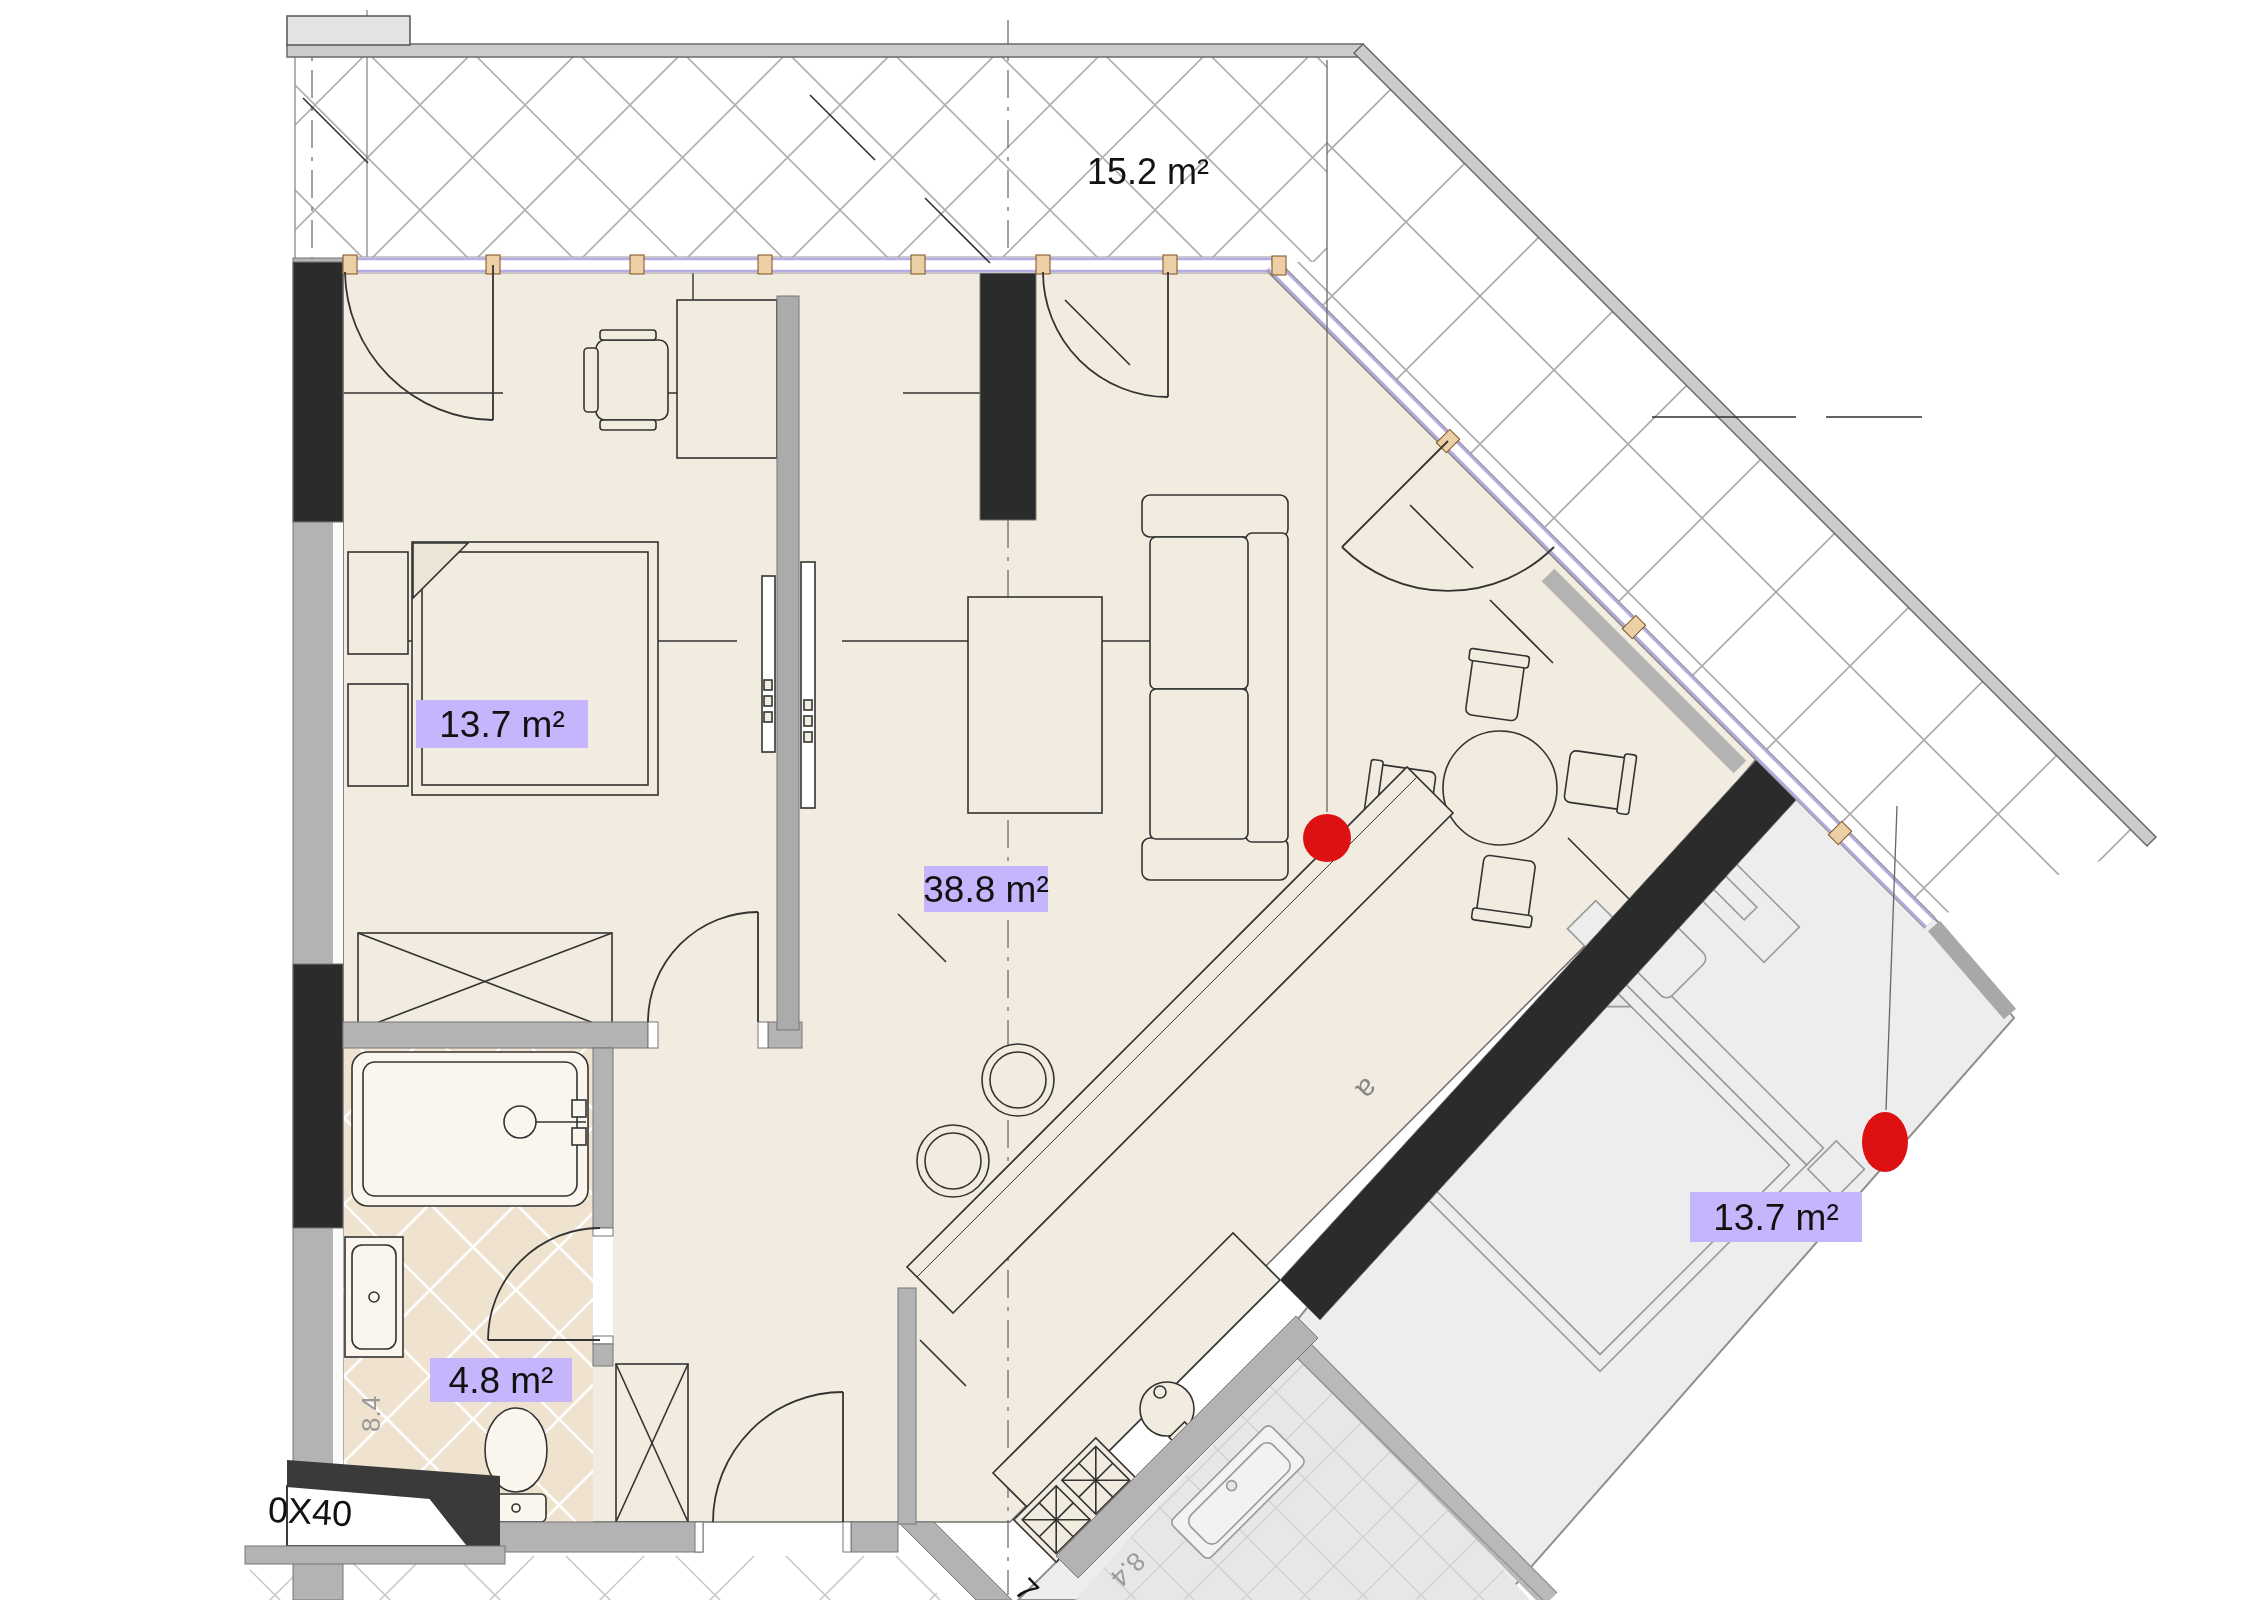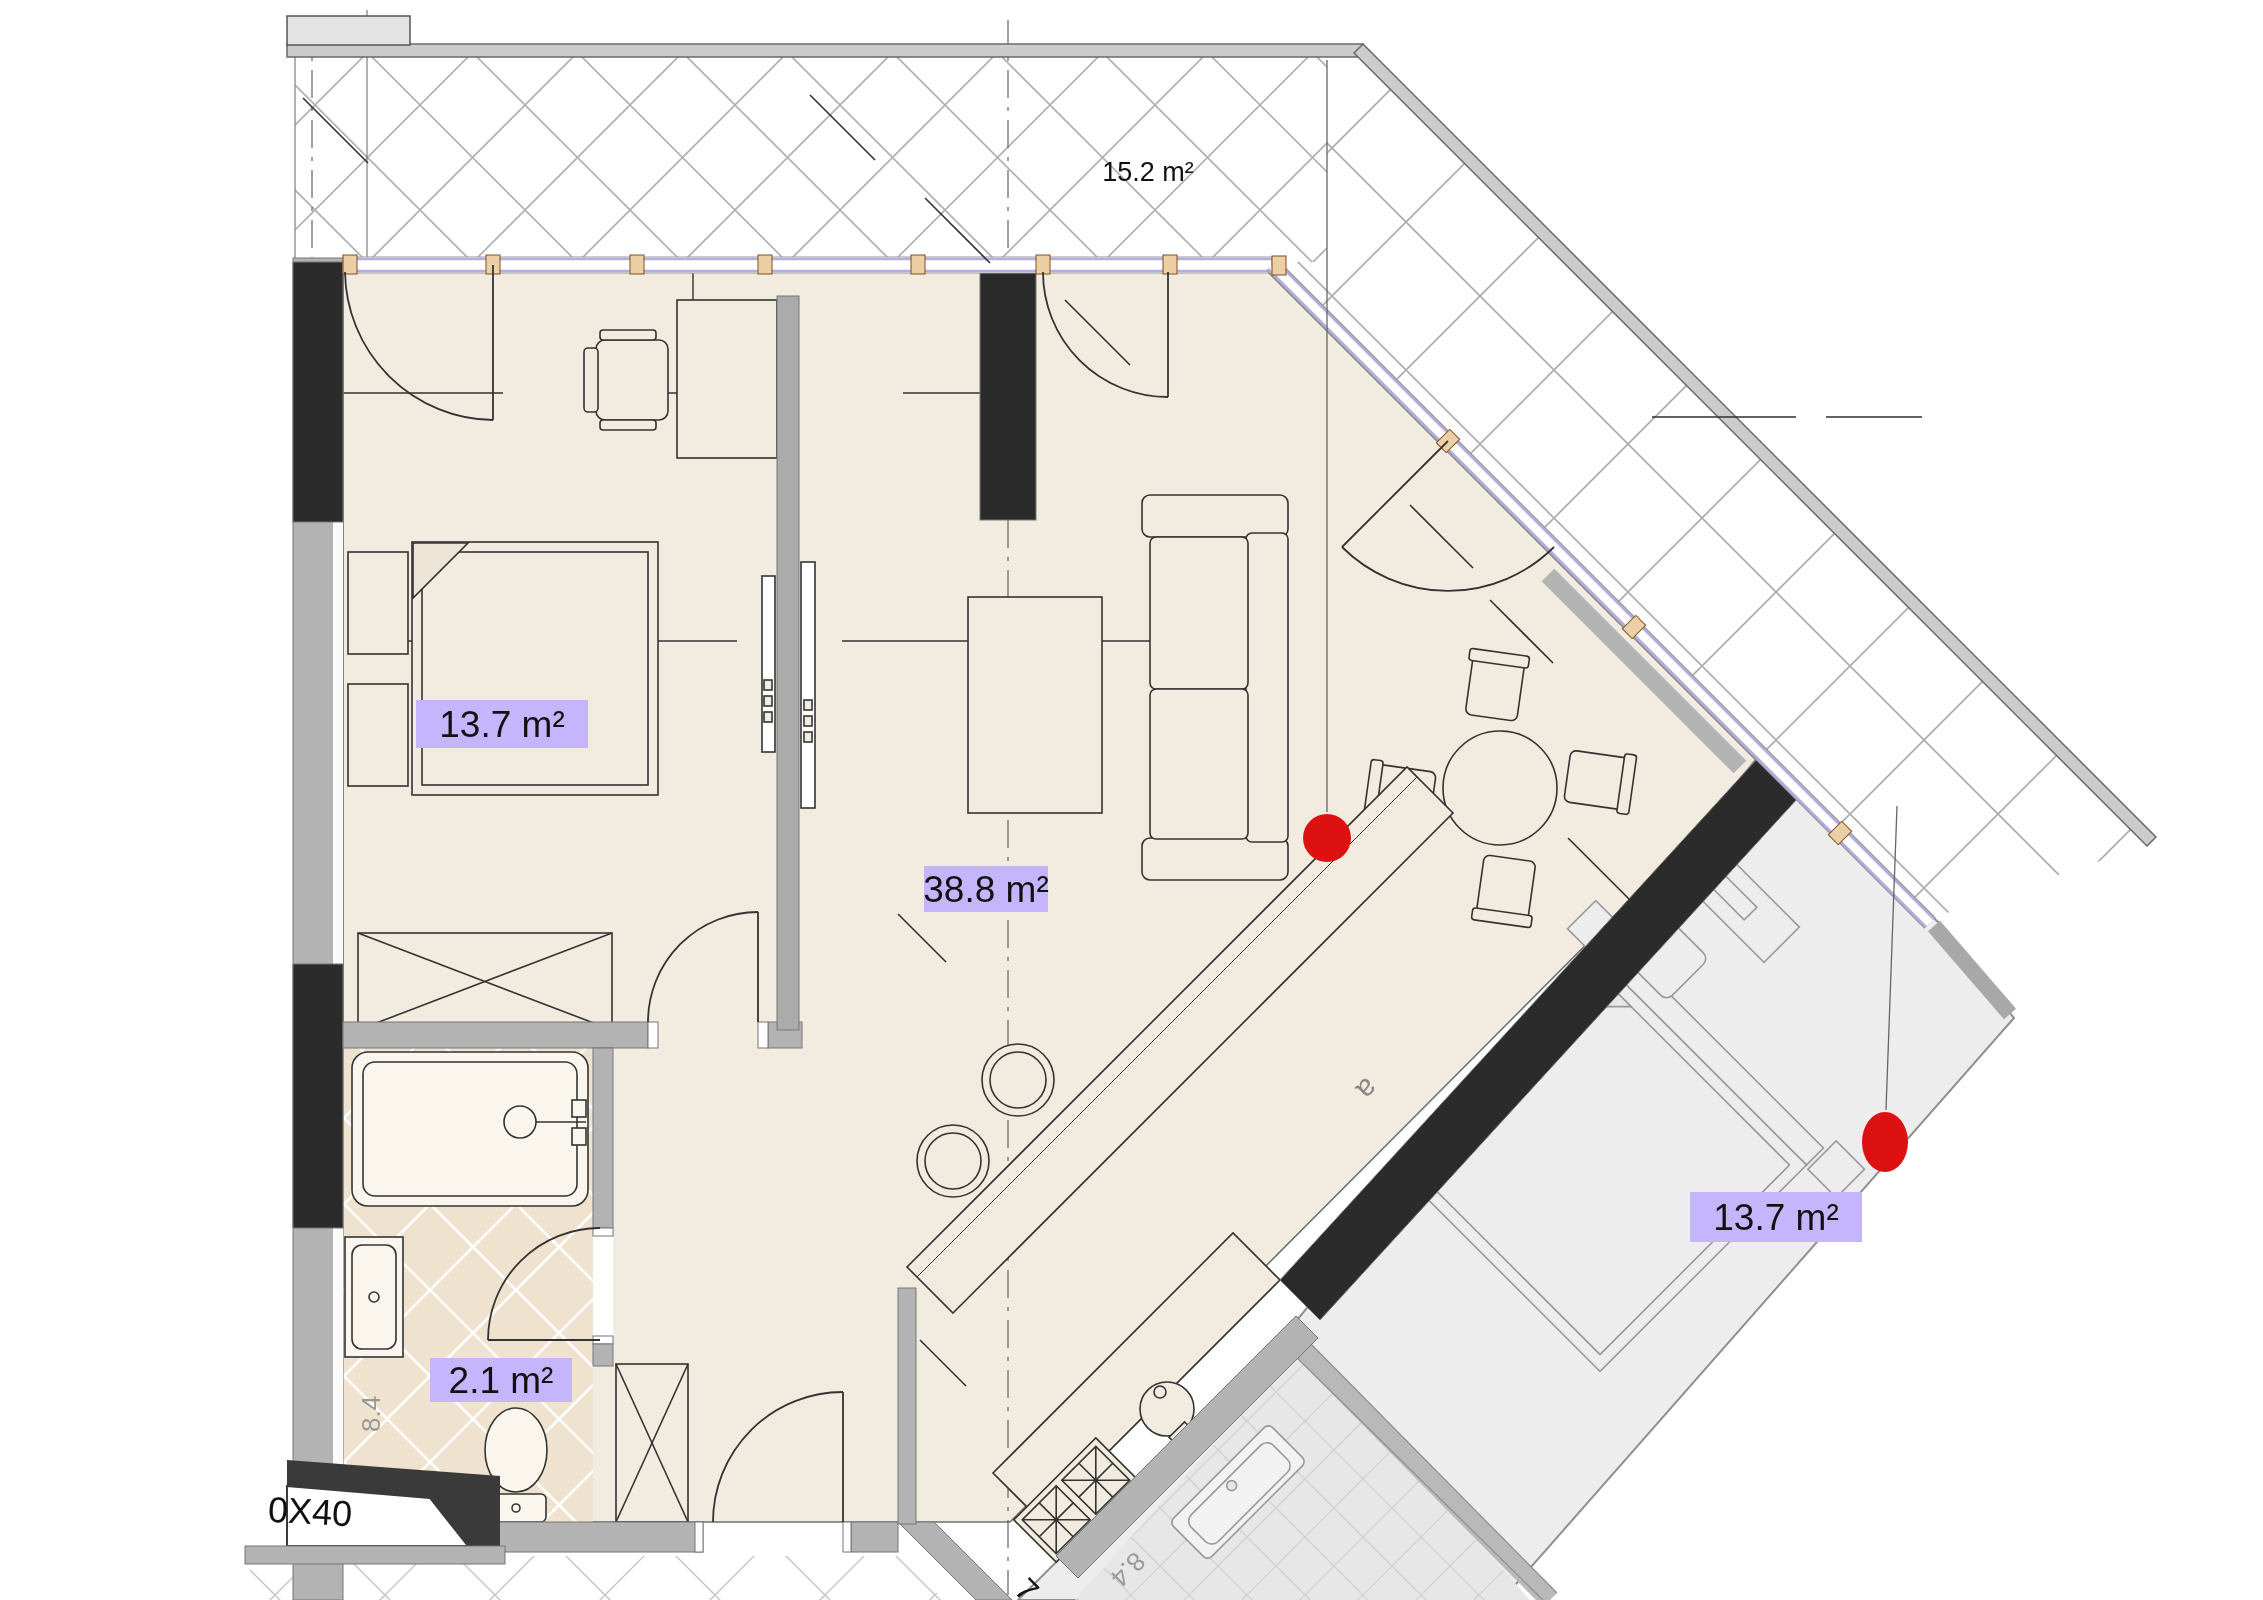--- a/index.html
+++ b/index.html
@@ -312,24 +312,24 @@
   <g>
     <polygon points="287,1460 500,1476 500,1546 287,1546" fill="#3a3a3a"></polygon>
     <polygon points="287,1486 430,1498 468,1546 287,1546" fill="#ffffff" stroke="#3a3a3a" stroke-width="2"></polygon>
     <rect x="245" y="1546" width="260" height="18" fill="#b3b3b3" stroke="#777" stroke-width="1"></rect>
   </g>
 
   <circle cx="1327" cy="838" r="24" fill="#dd1111"></circle>
   <ellipse cx="1885" cy="1142" rx="23" ry="30" fill="#dd1111"></ellipse>
 </svg>
 
-  <div class="lbl plain" style="left:1063px;top:148px;width:170px;height:48px;font-size:27px;">15.2 m²</div>
+  <div class="lbl plain" style="left:1063px;top:148px;width:170px;height:48px;font-size:36px;">15.2 m²</div>
   <div class="lbl" style="left:416px;top:700px;width:172px;height:48px;font-size:37px;">13.7 m²</div>
   <div class="lbl" style="left:924px;top:866px;width:124px;height:46px;font-size:37px;">38.8 m²</div>
-  <div class="lbl" style="left:430px;top:1358px;width:142px;height:44px;font-size:37px;">2.1 m²</div>
+  <div class="lbl" style="left:430px;top:1358px;width:142px;height:44px;font-size:37px;">4.8 m²</div>
   <div class="lbl" style="left:1690px;top:1192px;width:172px;height:50px;font-size:37px;">13.7 m²</div>
 
   <div class="lbl plain" style="left:268px;top:1494px;font-size:36px;transform:rotate(3deg);">0X40</div>
   <div class="lbl rot" style="left:358px;top:1432px;font-size:26px;transform:rotate(-90deg);">8.4</div>
   <div class="lbl rot" style="left:1150px;top:1566px;font-size:26px;transform:rotate(135deg);">8.4</div>
   <div class="lbl rot" style="left:1384px;top:1094px;font-size:30px;color:#888;transform:rotate(135deg);">a</div>
   <div class="lbl plain" style="left:1018px;top:1574px;font-size:32px;transform:rotate(45deg);">7</div>
 </div>
 
 </body></html>

